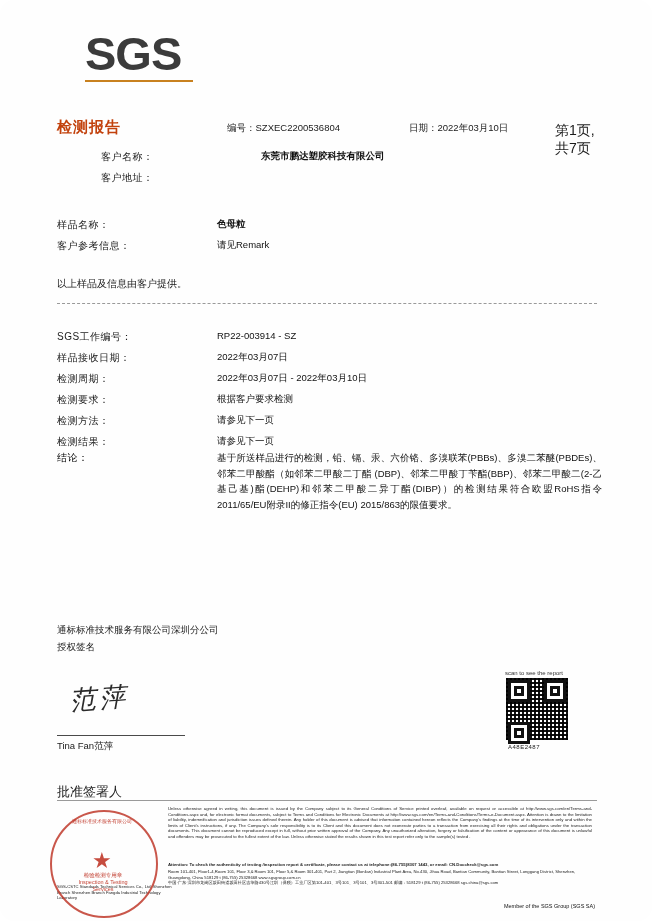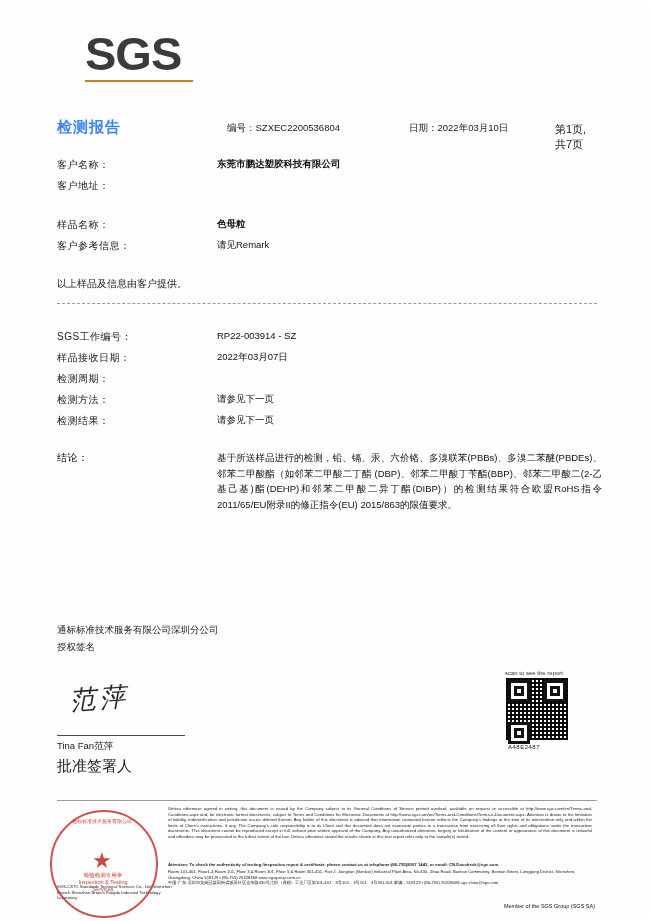--- a/index.html
+++ b/index.html
@@ -51,53 +51,53 @@
     left: 57px;
     top: 120px;
     width: 540px;
     height: 22px;
   }
   .report-title {
     position: absolute;
     left: 0; top: -2px;
     font-size: 15px;
     font-weight: bold;
-    color: #3b82f6;
+    color: #c2410c;
     letter-spacing: 1px;
   }
   .doc-no {
     position: absolute;
     left: 170px;
     top: 2px;
     font-size: 9.5px;
     color: #1b1b1b;
   }
   .doc-date {
     position: absolute;
     left: 352px;
     top: 2px;
     font-size: 9.5px;
     color: #1b1b1b;
   }
   .doc-page {
     position: absolute;
     left: 498px;
     top: 2px;
-    font-size: 11px;
+    font-size: 14px;
     color: #1b1b1b;
   }
   
   .fields {
     position: absolute;
     left: 57px;
     width: 540px;
     font-size: 10px;
     color: #1b1b1b;
   }
-  .fields.block-a { top: 158px; }
+  .fields.block-a { top: 150px; margin-left: 44px; }
   .fields.block-b { top: 218px; }
   .fields.block-c { top: 330px; }
   .field-row {
     position: relative;
     height: 21px;
   }
   .field-label {
     position: absolute;
     left: 0;
     top: 0;
@@ -195,22 +195,22 @@
   .sig-name {
     position: absolute;
     left: 57px;
     top: 740px;
     font-size: 9.5px;
     color: #1b1b1b;
   }
   .sig-role {
     position: absolute;
     left: 57px;
-    top: 757px;
-    font-size: 15px;
+    top: 783px;
+    font-size: 13px;
     color: #1b1b1b;
     font-family: Liberation Mono, monospace;
   }
   
   .qr-caption {
     position: absolute;
     left: 505px;
     top: 670px;
     font-size: 6px;
     color: #333;
@@ -398,20 +398,25 @@
       <div class="field-row">
         <div class="field-label">SGS工作编号：</div>
         <div class="field-value plain">RP22-003914 - SZ</div>
       </div>
       <div class="field-row">
         <div class="field-label">样品接收日期：</div>
         <div class="field-value plain">2022年03月07日</div>
       </div>
       <div class="field-row">
         <div class="field-label">检测周期：</div>
+        <div class="field-value plain">2022年03月07日 - 2022年03月10日</div>
+      </div>
+      <div class="field-row">
+        <div class="field-label">检测要求：</div>
+        <div class="field-value plain">根据客户要求检测</div>
       </div>
       <div class="field-row">
         <div class="field-label">检测方法：</div>
         <div class="field-value plain">请参见下一页</div>
       </div>
       <div class="field-row">
         <div class="field-label">检测结果：</div>
         <div class="field-value plain">请参见下一页</div>
       </div>
     </div>

